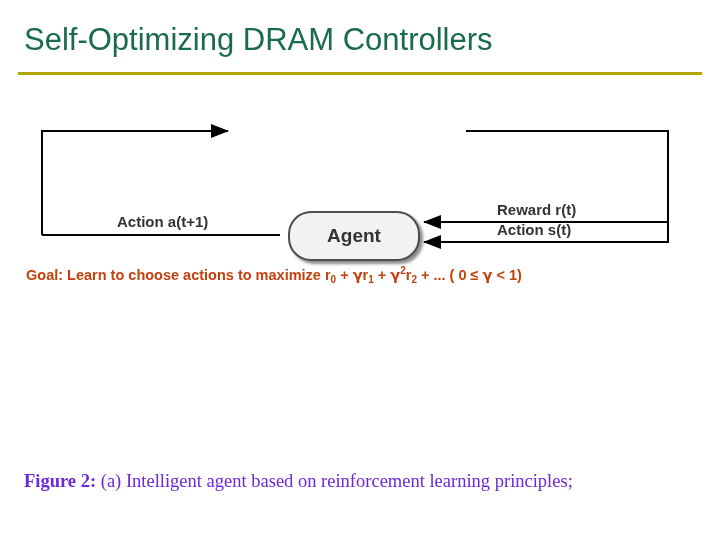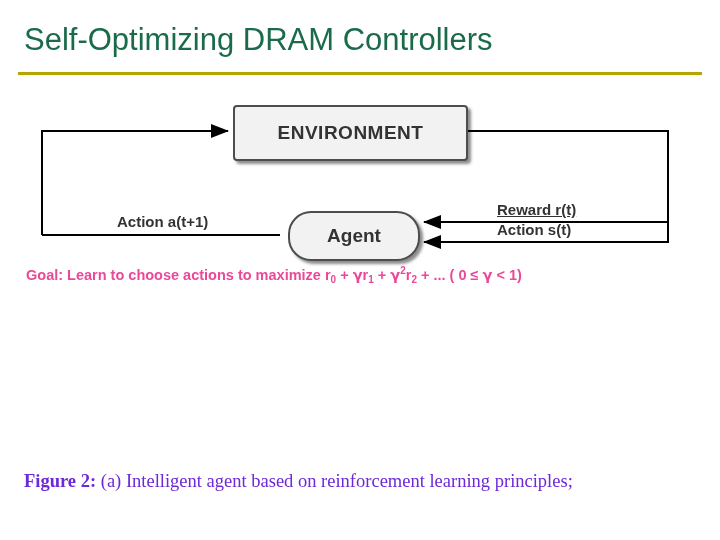--- a/index.html
+++ b/index.html
@@ -88,37 +88,37 @@
     text-align: right;
   }
   .lbl {
     position: absolute;
     font-size: 15px;
     font-weight: bold;
     color: #333333;
     white-space: nowrap;
   }
   .lbl-action { left: 117px; top: 128px; }
-  .lbl-reward { left: 497px; top: 116px; text-decoration: underline; }
+  .lbl-reward { left: 497px; top: 116px; }
   .lbl-state  { left: 497px; top: 136px; }
 
   svg.wires {
     position: absolute;
     left: 0; top: 0;
     width: 720px;
     height: 180px;
   }
   
   .goal {
     position: absolute;
     left: 26px;
     top: 267px;
     font-size: 14.5px;
     font-weight: bold;
-    color: #ec4899;
+    color: #c2410c;
     white-space: nowrap;
   }
   .goal sub {
     font-size: 10px;
     vertical-align: baseline;
     position: relative;
     top: 3px;
   }
   .goal sup {
     font-size: 10px;
@@ -161,23 +161,20 @@
         </marker>
       </defs>
 
       <polyline points="42,150 42,46 228,46" fill="none" stroke="#000000" stroke-width="2" marker-end="url(#arrowhead)"></polyline>
       <polyline points="42,150 280,150" fill="none" stroke="#000000" stroke-width="2"></polyline>
 
       <polyline points="466,46 668,46 668,137 424,137" fill="none" stroke="#000000" stroke-width="2" marker-end="url(#arrowhead)"></polyline>
       <polyline points="668,137 668,157 424,157" fill="none" stroke="#000000" stroke-width="2" marker-end="url(#arrowhead)"></polyline>
     </svg>
 
-    <div class="env-box">
-      <span>ENVIRONMENT</span>
-    </div>
 
     <div class="agent-box">
       <span>Agent</span>
     </div>
 
     <div class="lbl lbl-action">Action a(t+1)</div>
     <div class="lbl lbl-reward">Reward r(t)</div>
     <div class="lbl lbl-state">Action s(t)</div>
   </div>
 

